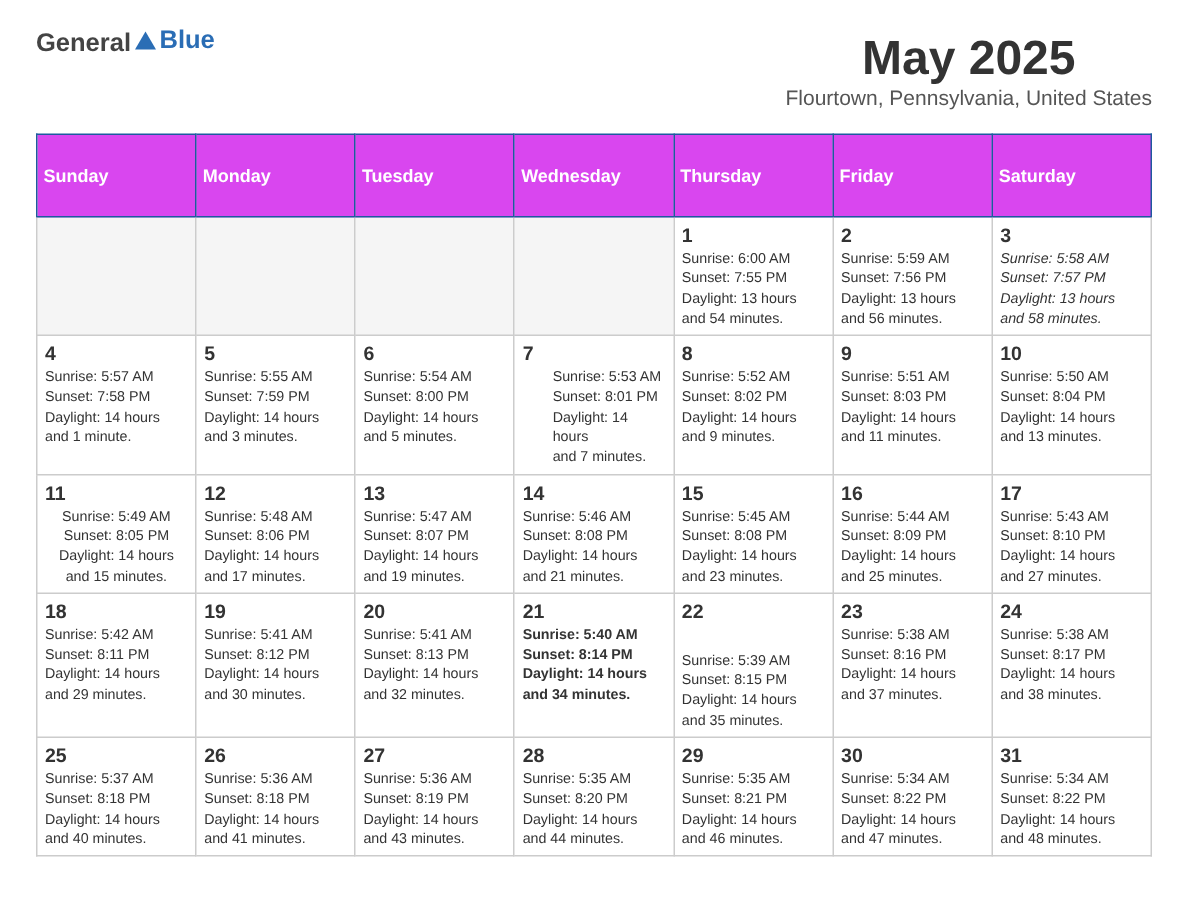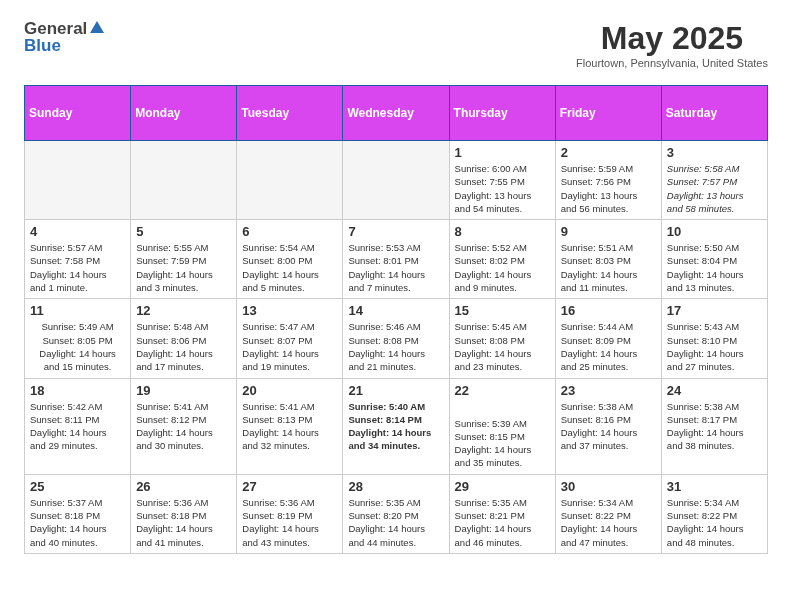--- a/index.html
+++ b/index.html
@@ -11,34 +11,34 @@
       padding: 20px 24px;
     }
     .header {
       display: flex;
       justify-content: space-between;
       align-items: flex-start;
       margin-bottom: 16px;
     }
     .logo {
       display: flex;
-      flex-direction: column;
+      flex-direction: row;
       line-height: 1.1;
       justify-content: flex-end;
     }
     .title-block {
       text-align: center;
     }
     .month-year {
       font-size: 32px;
       font-weight: bold;
       color: #333;
     }
     .location {
-      font-size: 11px;
+      font-size: 14px;
       color: #555;
     }
     .calendar {
       width: 100%;
       border-collapse: collapse;
       border: 1px solid #ccc;
     }
     .calendar th {
       background-color: #d946ef;
       color: #fff;
@@ -150,21 +150,21 @@
         </td>
         <td>
           <span class="day-number">6</span>
           <div class="day-info" style="white-space: pre-line;">Sunrise: 5:54 AM
 Sunset: 8:00 PM
 Daylight: 14 hours
 and 5 minutes.</div>
         </td>
         <td>
           <span class="day-number">7</span>
-          <div class="day-info" style="white-space: pre-line;">Sunrise: 5:53 AM
+          <div class="day-info" style="white-space: pre-line; margin-left: 20px;">Sunrise: 5:53 AM
 Sunset: 8:01 PM
 Daylight: 14 hours
 and 7 minutes.</div>
         </td>
         <td>
           <span class="day-number">8</span>
           <div class="day-info" style="white-space: pre-line;">Sunrise: 5:52 AM
 Sunset: 8:02 PM
 Daylight: 14 hours
 and 9 minutes.</div>

